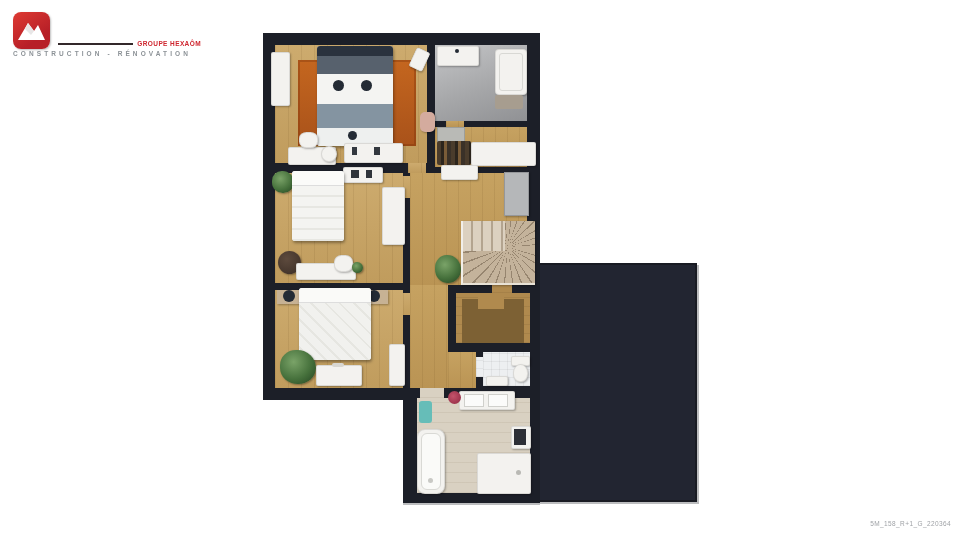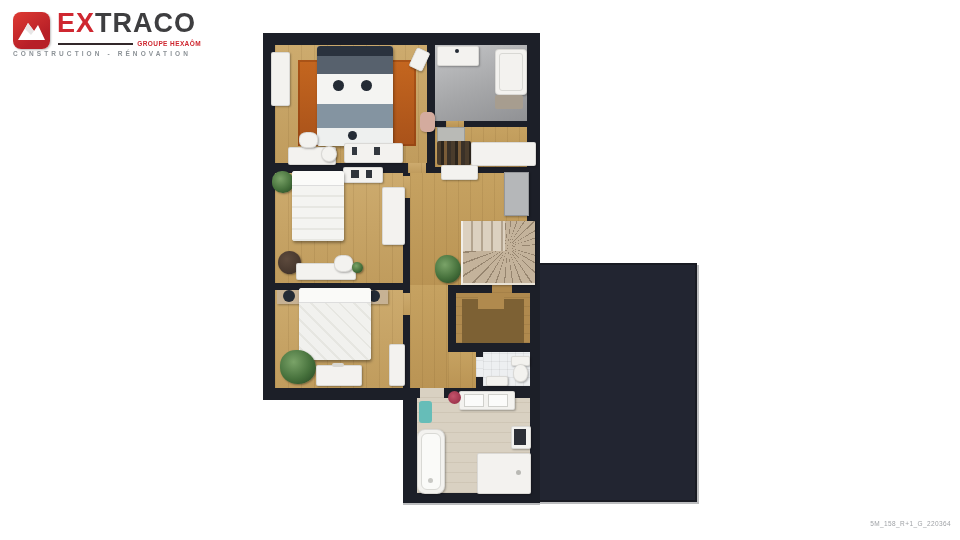--- a/index.html
+++ b/index.html
@@ -64,21 +64,20 @@
 </head>
 <body>
 
 <div class="abs logo">
   <div class="abs logo-icon">
     <svg width="37" height="37" viewBox="0 0 37 37">
       <polygon points="5,28 15,11 21,19 25,13 32,28" fill="#ffffff"></polygon>
       <polygon points="15,11 21,19 18,23 12,17" fill="#e8e6e6"></polygon>
     </svg>
   </div>
-  <div class="abs logo-word"><span class="logo-ex">EX</span><span class="logo-traco">TRACO</span></div>
   <div class="abs logo-subrow">
     <div class="logo-line"></div>
     <div class="logo-group">GROUPE HEXAÔM</div>
   </div>
   <div class="abs logo-tagline">CONSTRUCTION - RÉNOVATION</div>
 </div>
 
 <div class="abs" style="left:0;top:0;width:960px;height:540px">
 
   <div class="abs void-rect"></div>

